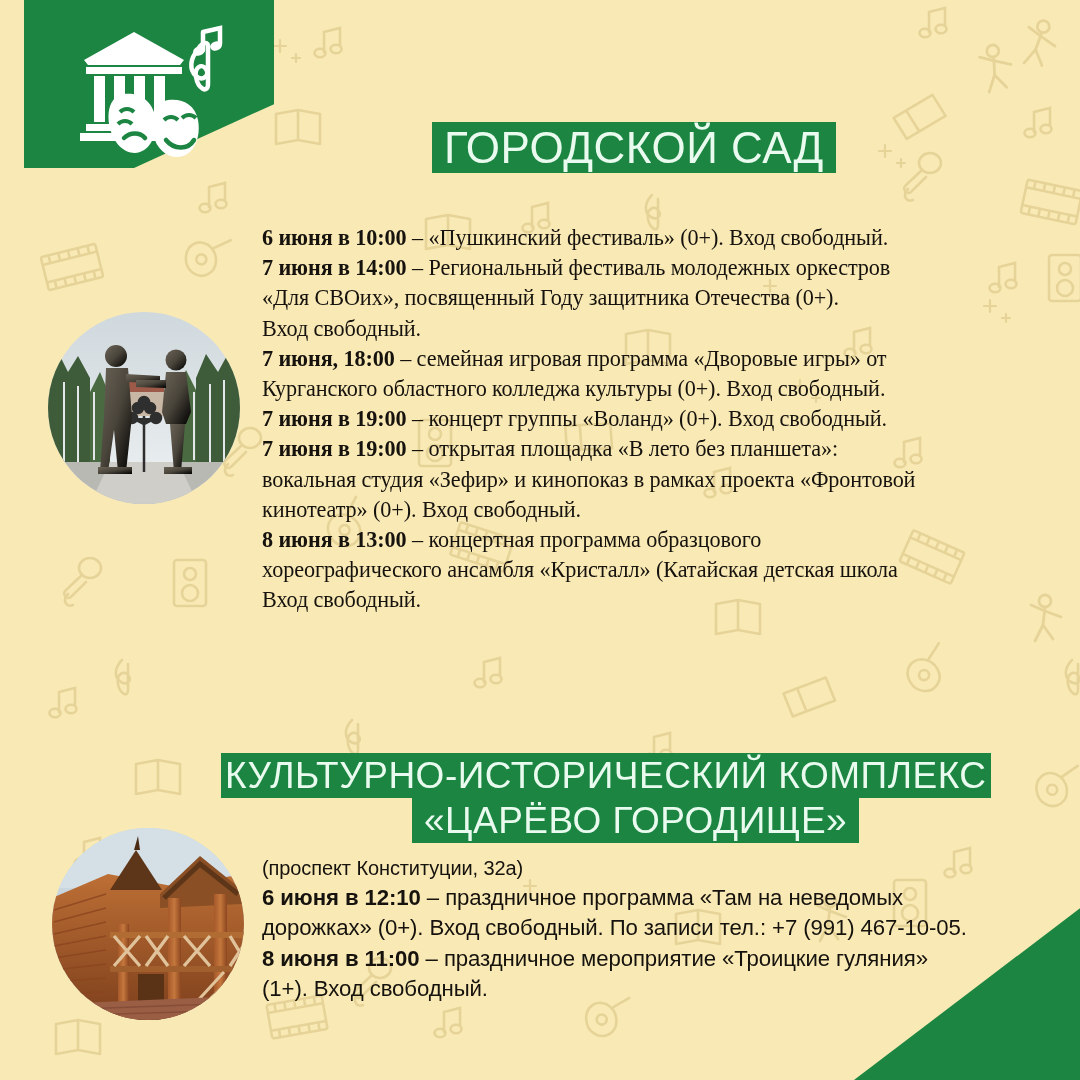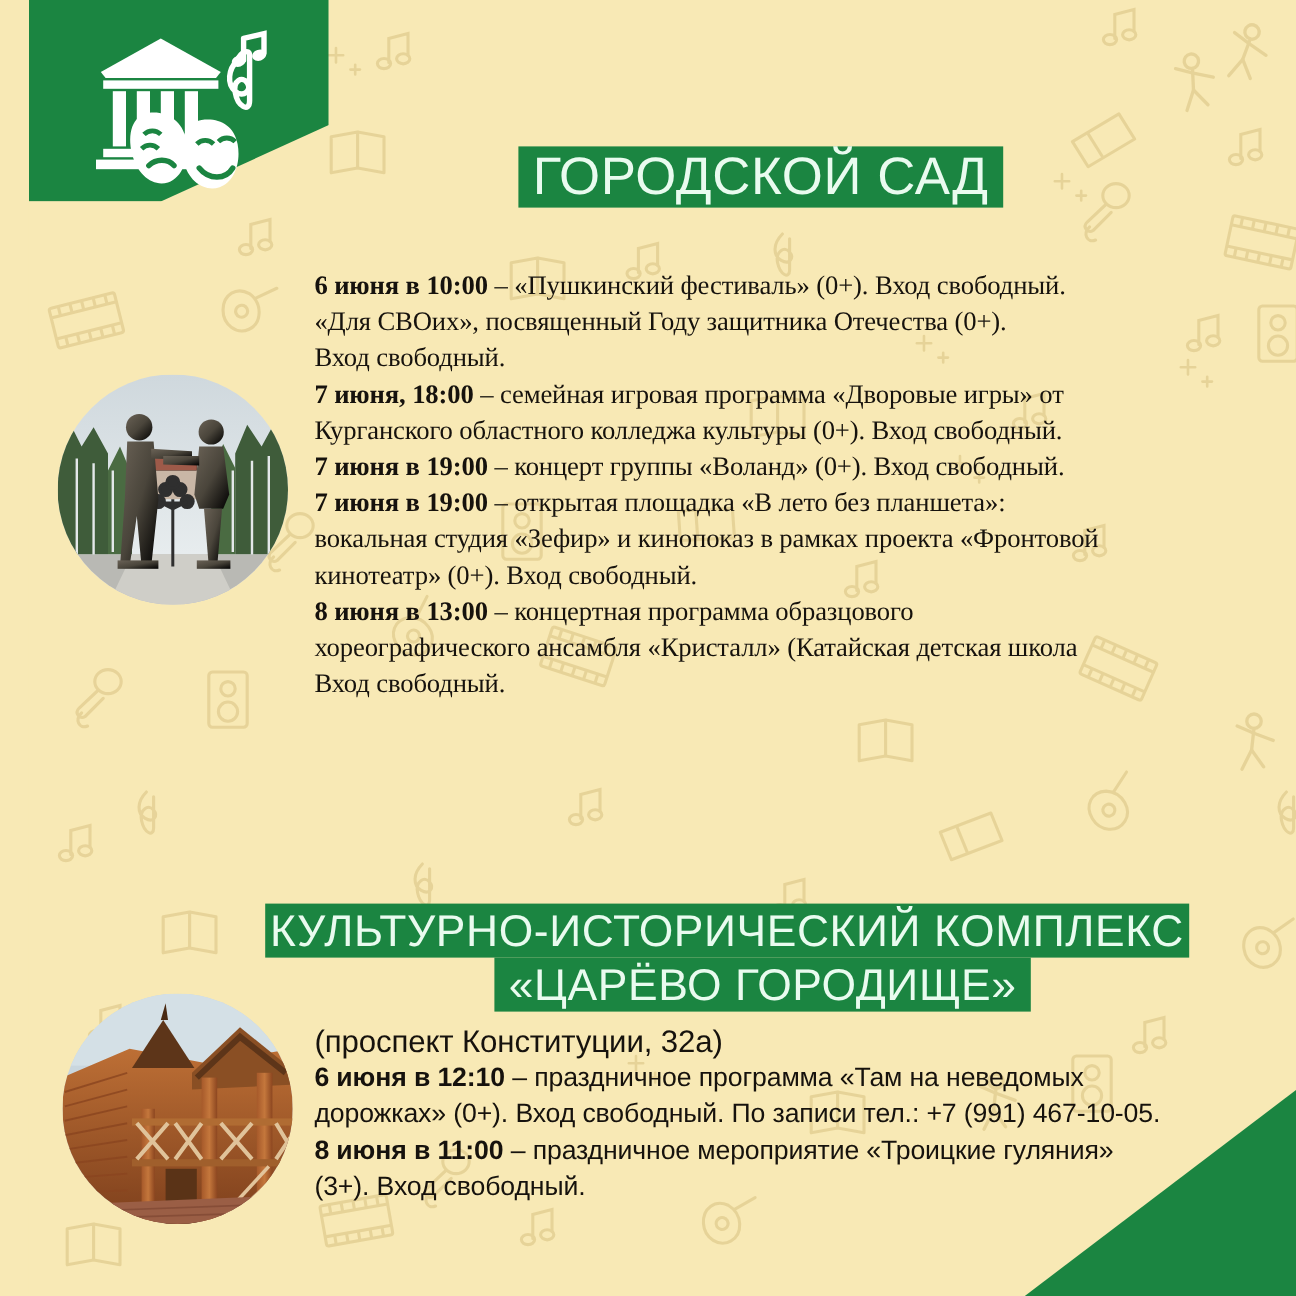--- a/index.html
+++ b/index.html
@@ -90,21 +90,21 @@
     z-index:4;
     color:#16120d;
     font-size:22.2px;
     line-height:30.2px;
     letter-spacing:-0.1px;
   }
   #text-gorsad { left:238px; top:223px; width:808px;font-family:Liberation Serif, serif; }
   #text-kik   { left:238px; top:853px; width:800px; }
   .textblock p { margin:0; }
   .textblock b { font-weight:700; }
-  .small { font-size:26px; }
+  .small { font-size:20px; }
 </style>
 </head>
 <body>
 
 <div id="page">
 
   <svg id="doodles" viewBox="0 0 1080 1080">
     <defs>
       <g id="d-note" stroke="#d9c281" stroke-width="2.6" fill="none" stroke-linecap="round">
         <path d="M0 22 L0 2 L16 -2 L16 16"></path>
@@ -316,20 +316,21 @@
         <path d="M118 60 L138 60 L143 100 L138 112 L118 112 L114 100 Z"></path>
         <path d="M118 68 L88 68 L88 75 L118 76 Z"></path>
         <path d="M122 112 L126 160 L133 160 L137 112 Z"></path>
         <rect x="116" y="155" width="28" height="7"></rect>
       </g>
     </svg>
   </div>
 
   <div class="textblock" id="text-gorsad">
       <p><b>6 июня в 10:00</b> – «Пушкинский фестиваль» (0+). Вход свободный.</p>
+      <p><b>7 июня в 14:00</b> – Региональный фестиваль молодежных оркестров</p>
       <p>«Для СВОих», посвященный Году защитника Отечества (0+).</p>
       <p>Вход свободный.</p>
       <p><b>7 июня, 18:00</b> – семейная игровая программа «Дворовые игры» от</p>
       <p>Курганского областного колледжа культуры (0+). Вход свободный.</p>
       <p><b>7 июня в 19:00</b> – концерт группы «Воланд» (0+). Вход свободный.</p>
       <p><b>7 июня в 19:00</b> – открытая площадка «В лето без планшета»:</p>
       <p>вокальная студия «Зефир» и кинопоказ в рамках проекта «Фронтовой</p>
       <p>кинотеатр» (0+). Вход свободный.</p>
       <p><b>8 июня в 13:00</b> – концертная программа образцового</p>
       <p>хореографического ансамбля «Кристалл» (Катайская детская школа</p>
@@ -401,16 +402,16 @@
           <path d="M0 188 L192 182"></path>
       </g>
     </svg>
   </div>
 
   <div class="textblock" id="text-kik">
       <p class="small">(проспект Конституции, 32а)</p>
       <p><b>6 июня в 12:10</b> – праздничное программа «Там на неведомых</p>
       <p>дорожках» (0+). Вход свободный. По записи тел.: +7 (991) 467-10-05.</p>
       <p><b>8 июня в 11:00</b> – праздничное мероприятие «Троицкие гуляния»</p>
-      <p>(3+). Вход свободный.</p>
+      <p>(1+). Вход свободный.</p>
     </div>
 
 </div>
 
 </body></html>

